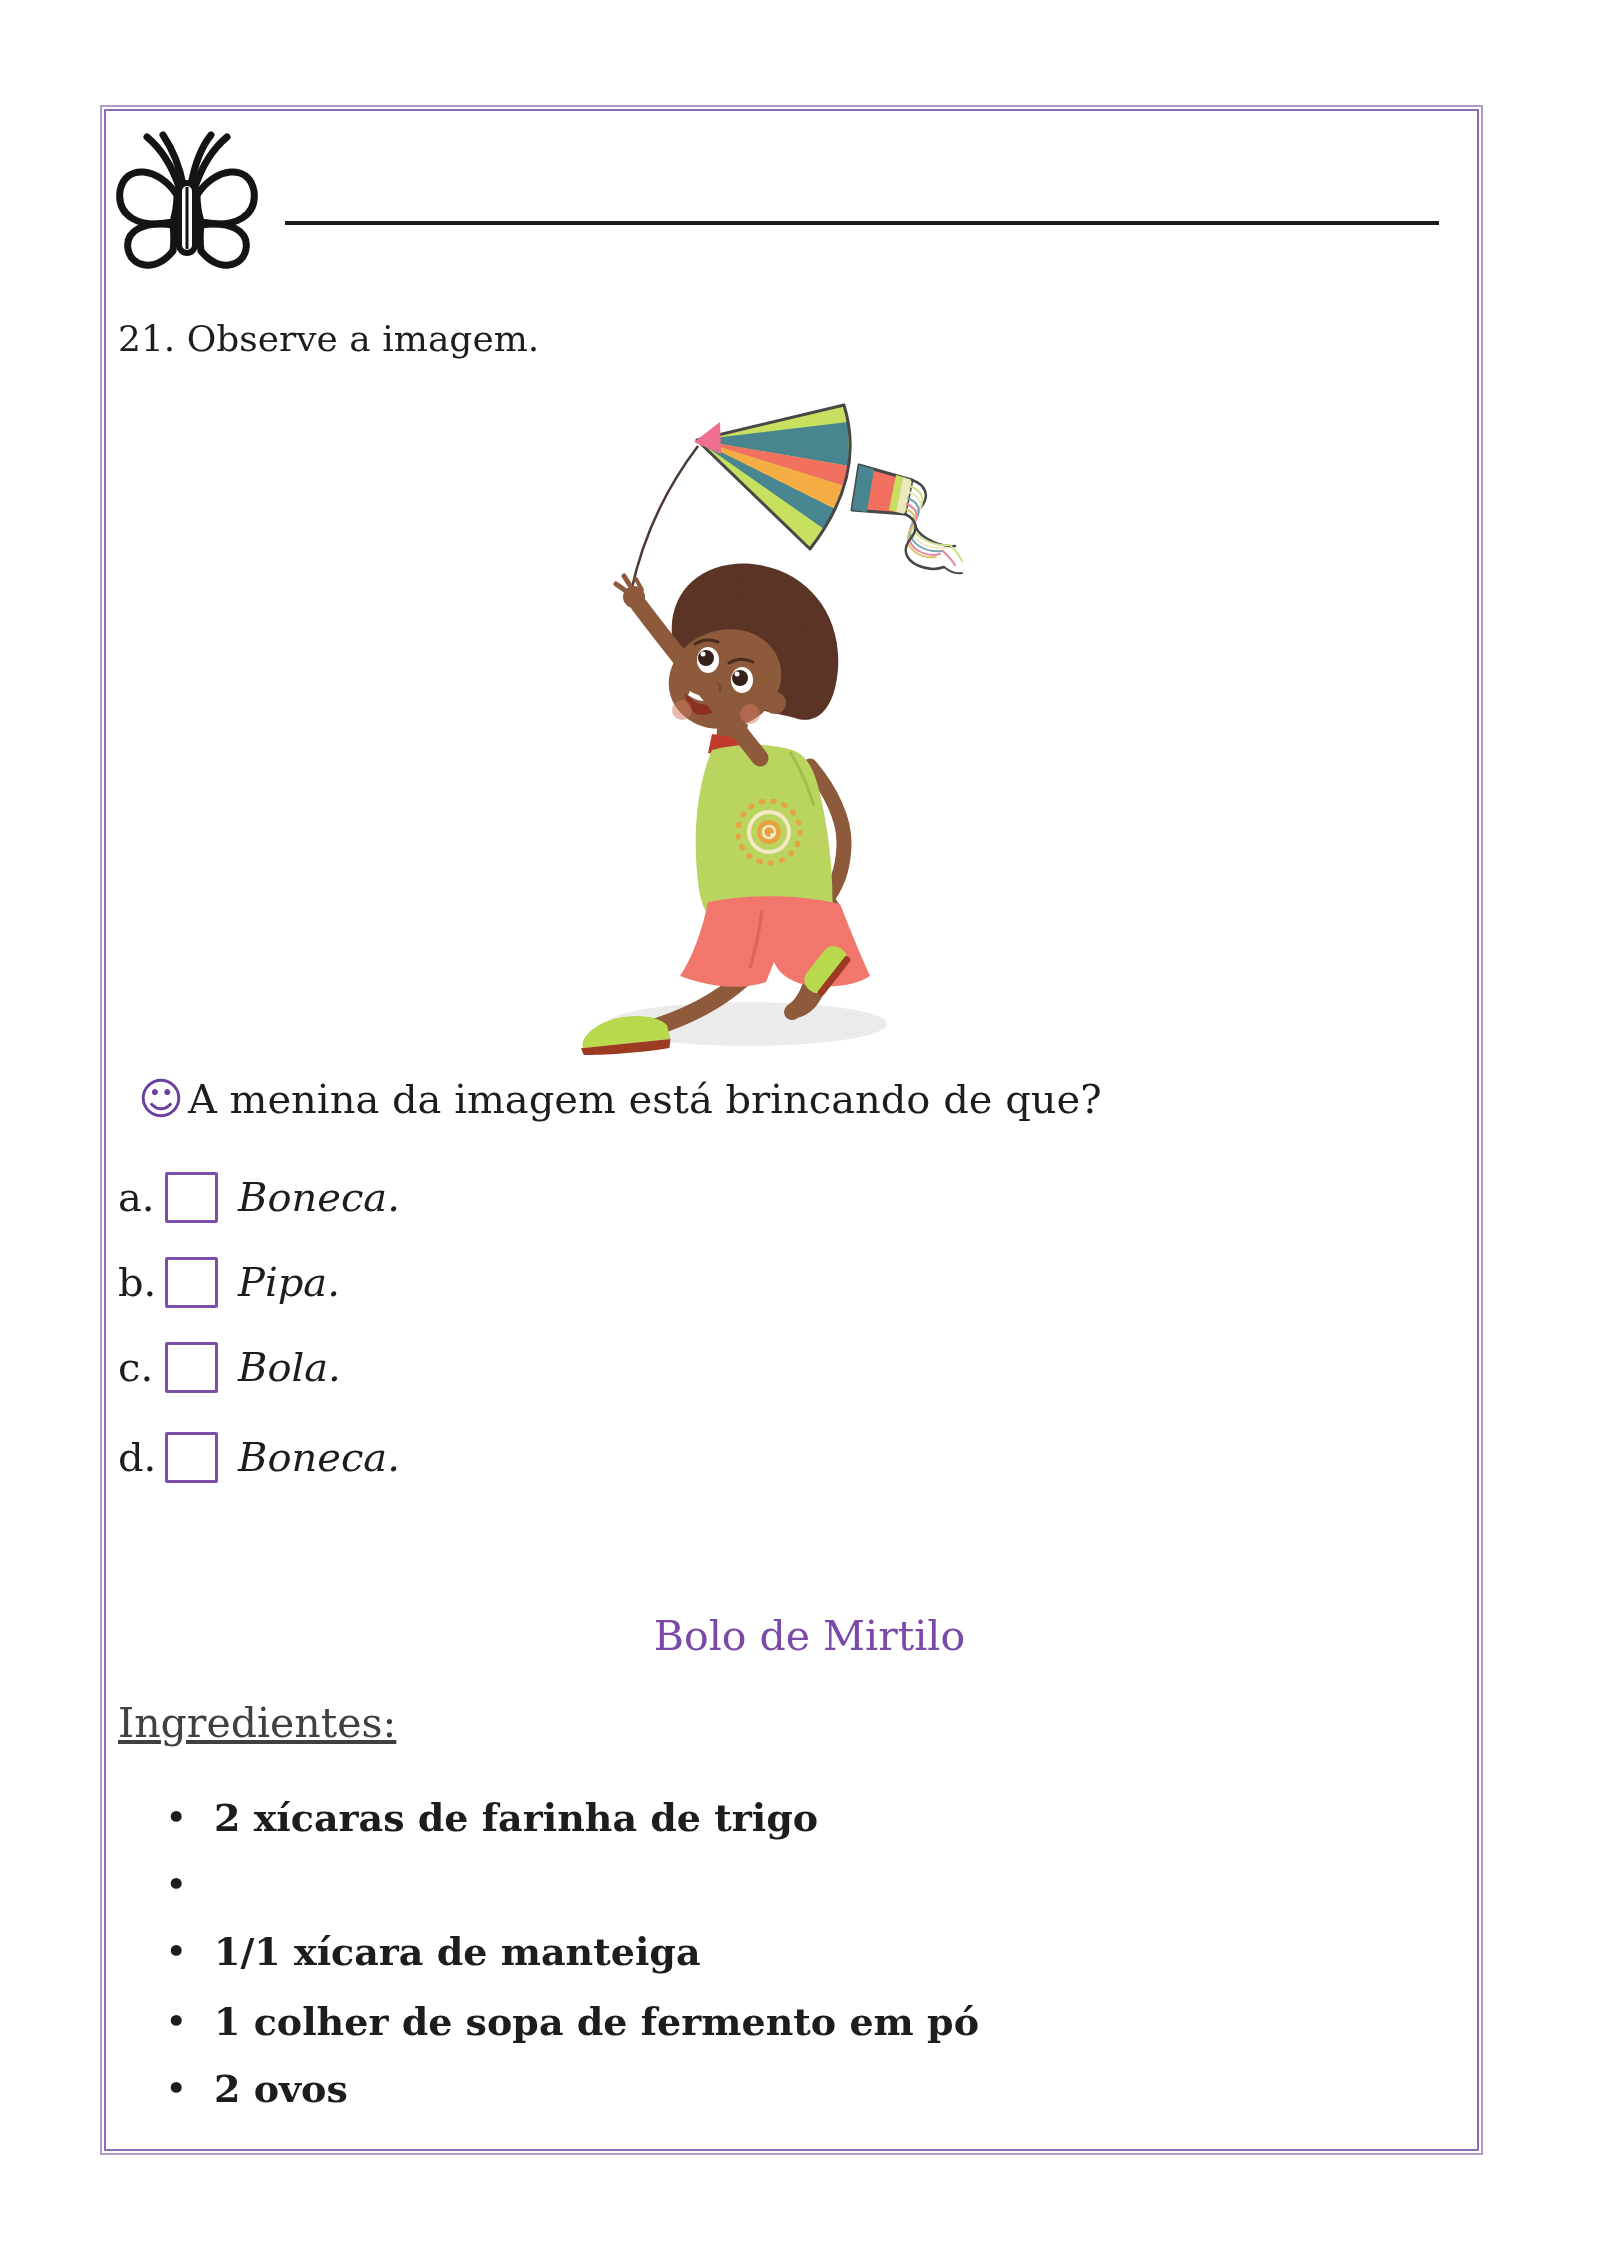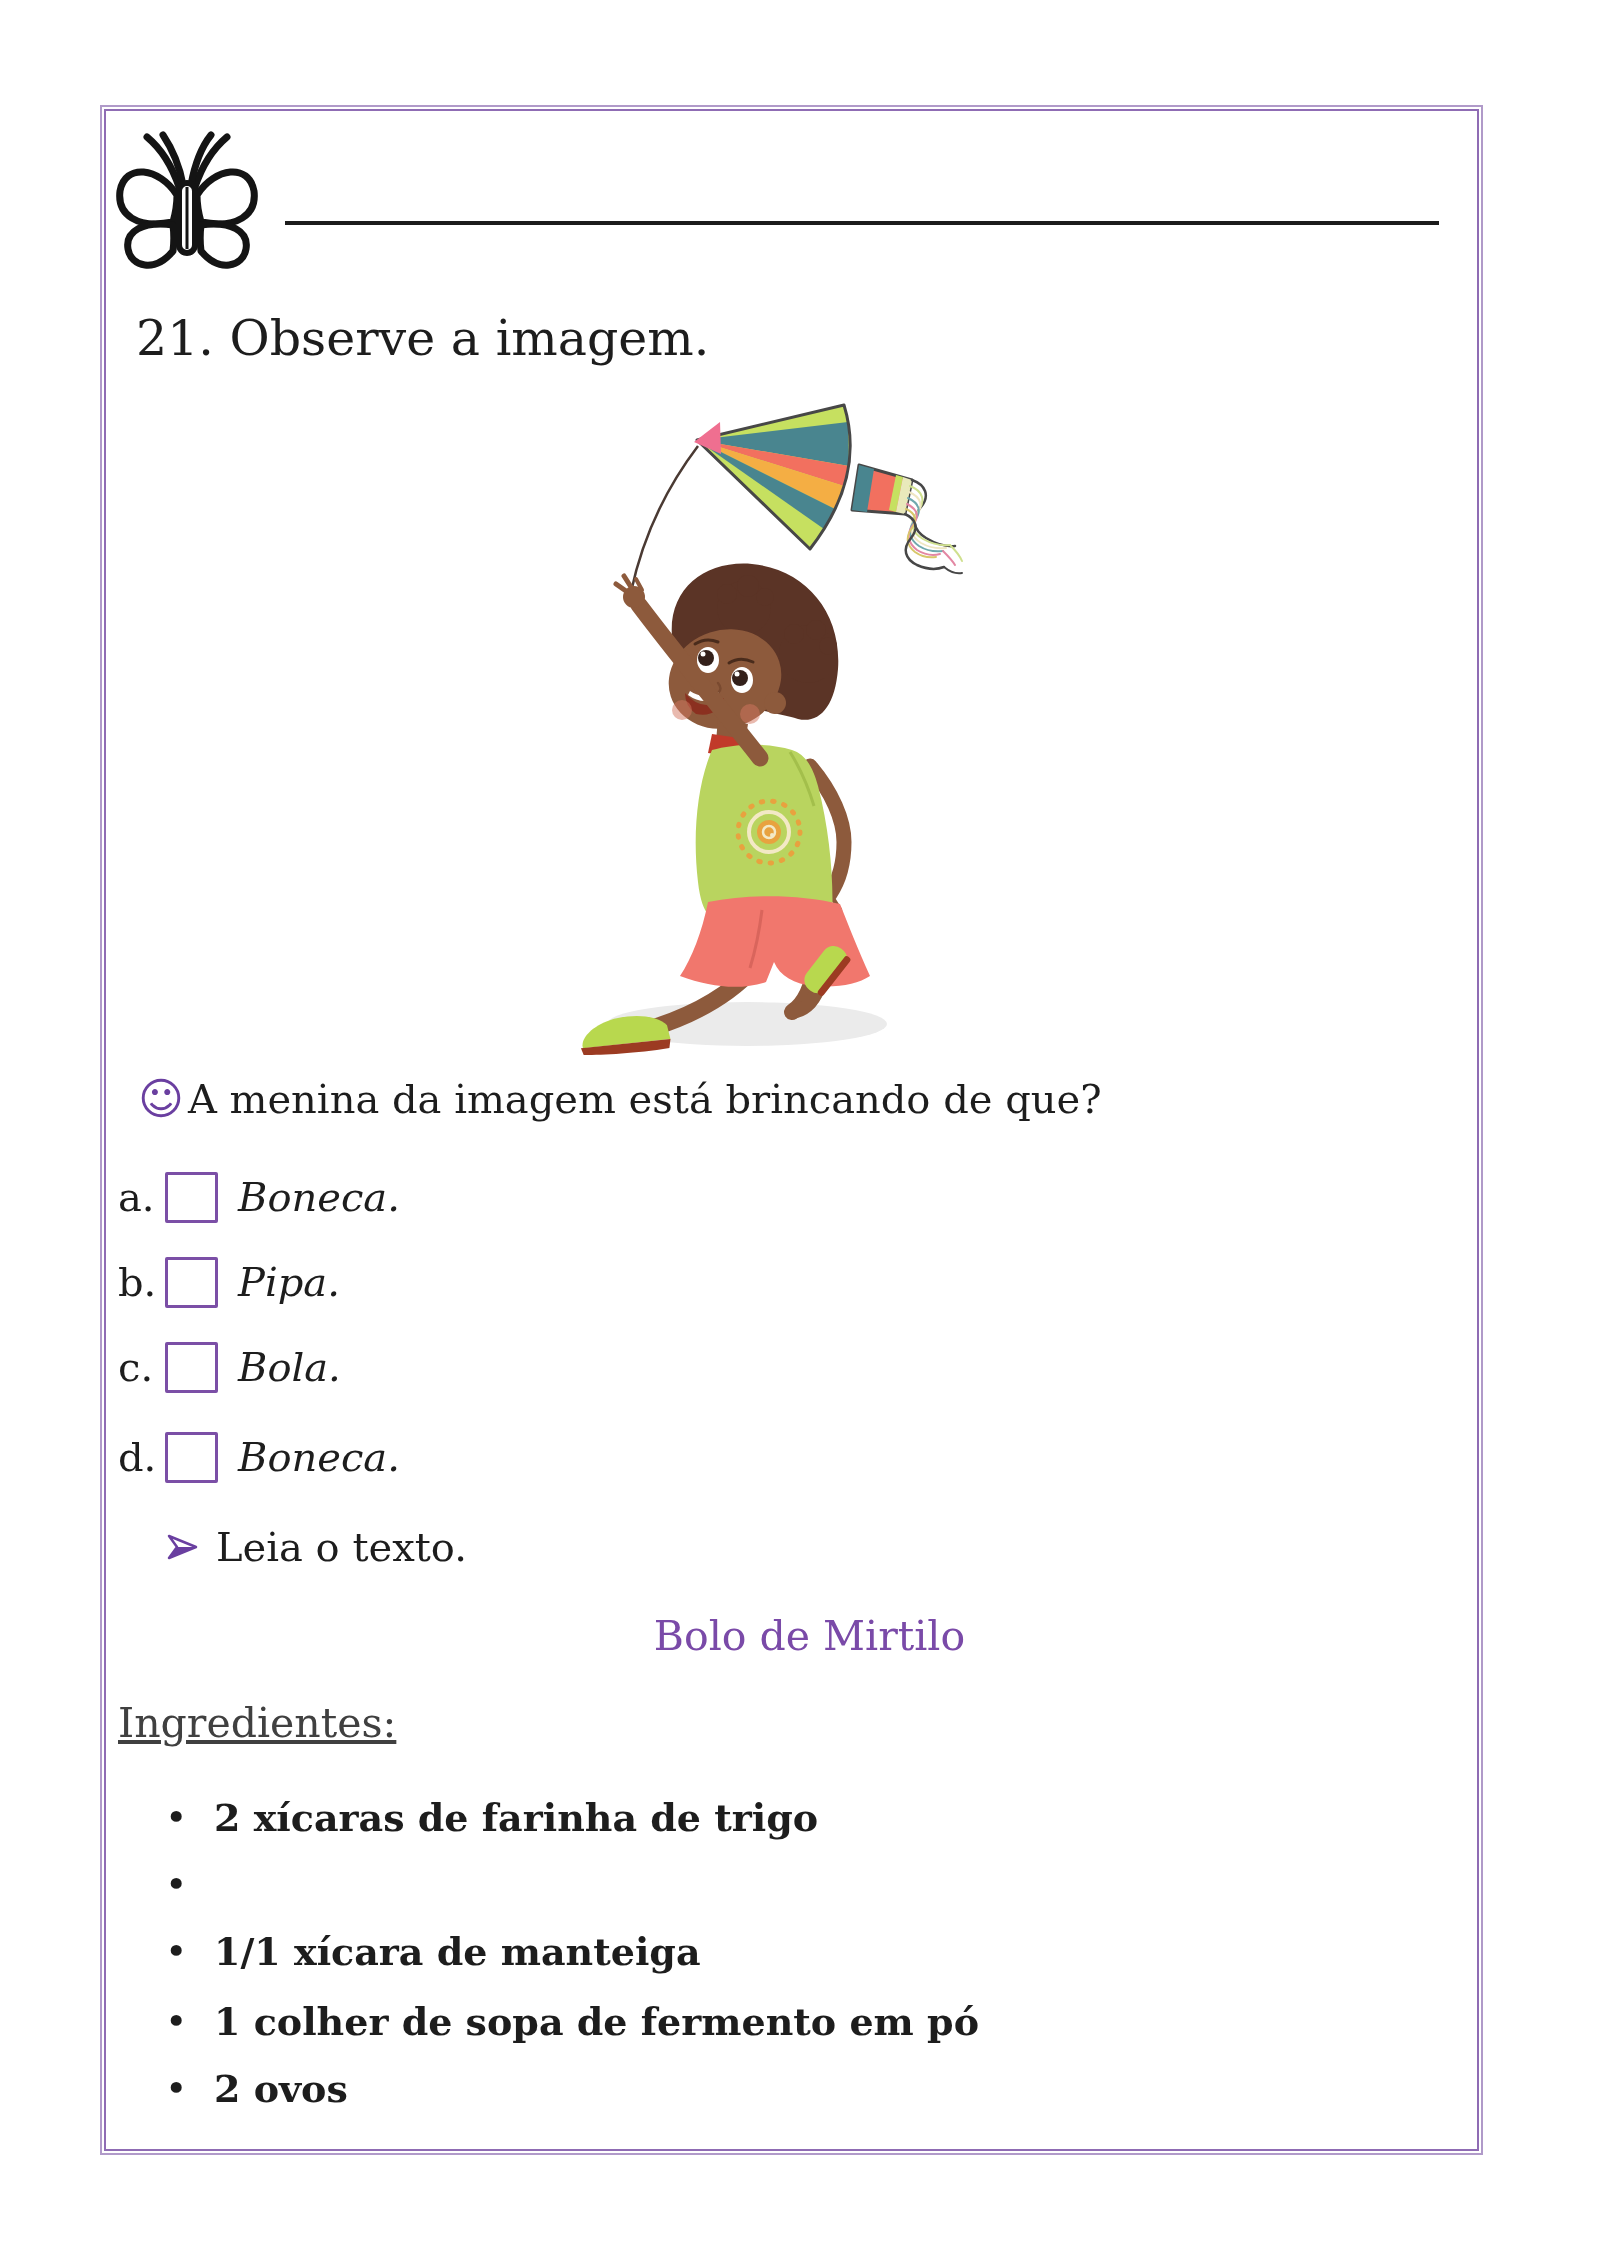--- a/index.html
+++ b/index.html
@@ -2,21 +2,21 @@
 <html><head>
 <meta charset="utf-8">
 <style>
   html,body{margin:0;padding:0;background:#ffffff;}
   body{width:1600px;height:2263px;position:relative;font-family:"DejaVu Serif","Liberation Serif",serif;color:#1d1d1d;}
   .frame{position:absolute;left:100px;top:105px;width:1379px;height:2046px;border:2px solid #b09ac9;background:#fff;}
   .frame-inner{position:absolute;inset:2px;border:2px solid #8f6cb4;pointer-events:none;}
   .abs{position:absolute;}
   .butterfly{left:13px;top:18px;width:145px;height:160px;}
   .header-line{left:183px;top:114px;width:1154px;height:4px;background:#1c1c1c;}
-  .q21{left:34px;top:208px;font-size:49px;line-height:48px;}
+  .q21{left:16px;top:208px;font-size:36px;line-height:48px;}
   .illustration{left:420px;top:255px;width:640px;height:700px;}
   .prompt-row{left:36px;top:965px;height:54px;display:flex;align-items:center;}
   .smiley{font-family:"DejaVu Sans",sans-serif;font-size:44px;color:#6a3fa0;line-height:1;margin-right:4px;}
   .prompt-text{font-size:40px;}
   .option-row{left:0;height:64px;display:flex;align-items:center;}
   .opt-a{top:1058px;} .opt-b{top:1143px;} .opt-c{top:1228px;} .opt-d{top:1318px;}
   .opt-letter{display:inline-block;width:47px;margin-left:16px;font-size:40px;}
   .opt-checkbox{width:47px;height:45px;border:3.5px solid #7b4fa6;border-radius:2px;background:#fff;}
   .opt-label{margin-left:20px;font-size:40px;font-style:italic;}
   .leia-row{left:64px;top:1415px;height:50px;display:flex;align-items:center;}
@@ -179,27 +179,20 @@
     <span class="opt-letter">c.</span>
     <span class="opt-checkbox"></span>
     <span class="opt-label">Bola.</span>
   </div>
   <div class="abs option-row opt-d">
     <span class="opt-letter">d.</span>
     <span class="opt-checkbox"></span>
     <span class="opt-label">Boneca.</span>
   </div>
 
-  <div class="abs leia-row">
-    <svg class="arrow-icon" viewBox="0 0 34 30">
-      <path d="M 3,26 L 30,15 L 11,15 Z" fill="#6a3fa0"></path>
-      <path d="M 3,4 L 30,15 L 3,26 L 11,15 Z" fill="none" stroke="#6a3fa0" stroke-width="2.5" stroke-linejoin="round"></path>
-    </svg>
-    <span class="leia-text">Leia o texto.</span>
-  </div>
 
   <div class="abs recipe-title">Bolo de Mirtilo</div>
   <div class="abs ingredients-heading">Ingredientes:</div>
 
   <div class="abs ing-row ing-1">
     <span class="ing-bullet">•</span>
     <span class="ing-text">2 xícaras de farinha de trigo</span>
   </div>
   <div class="abs ing-row ing-2">
     <span class="ing-bullet">•</span>

